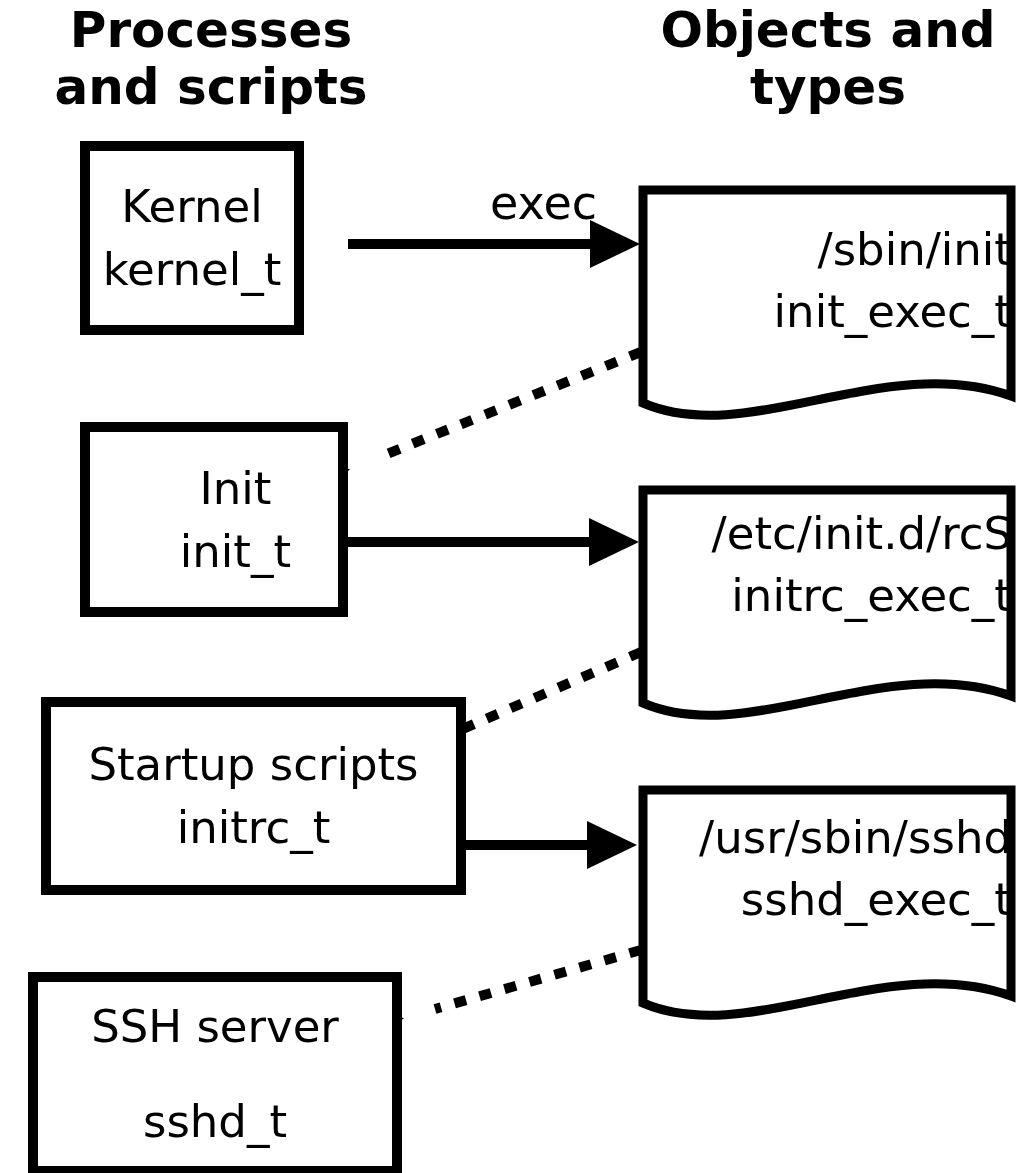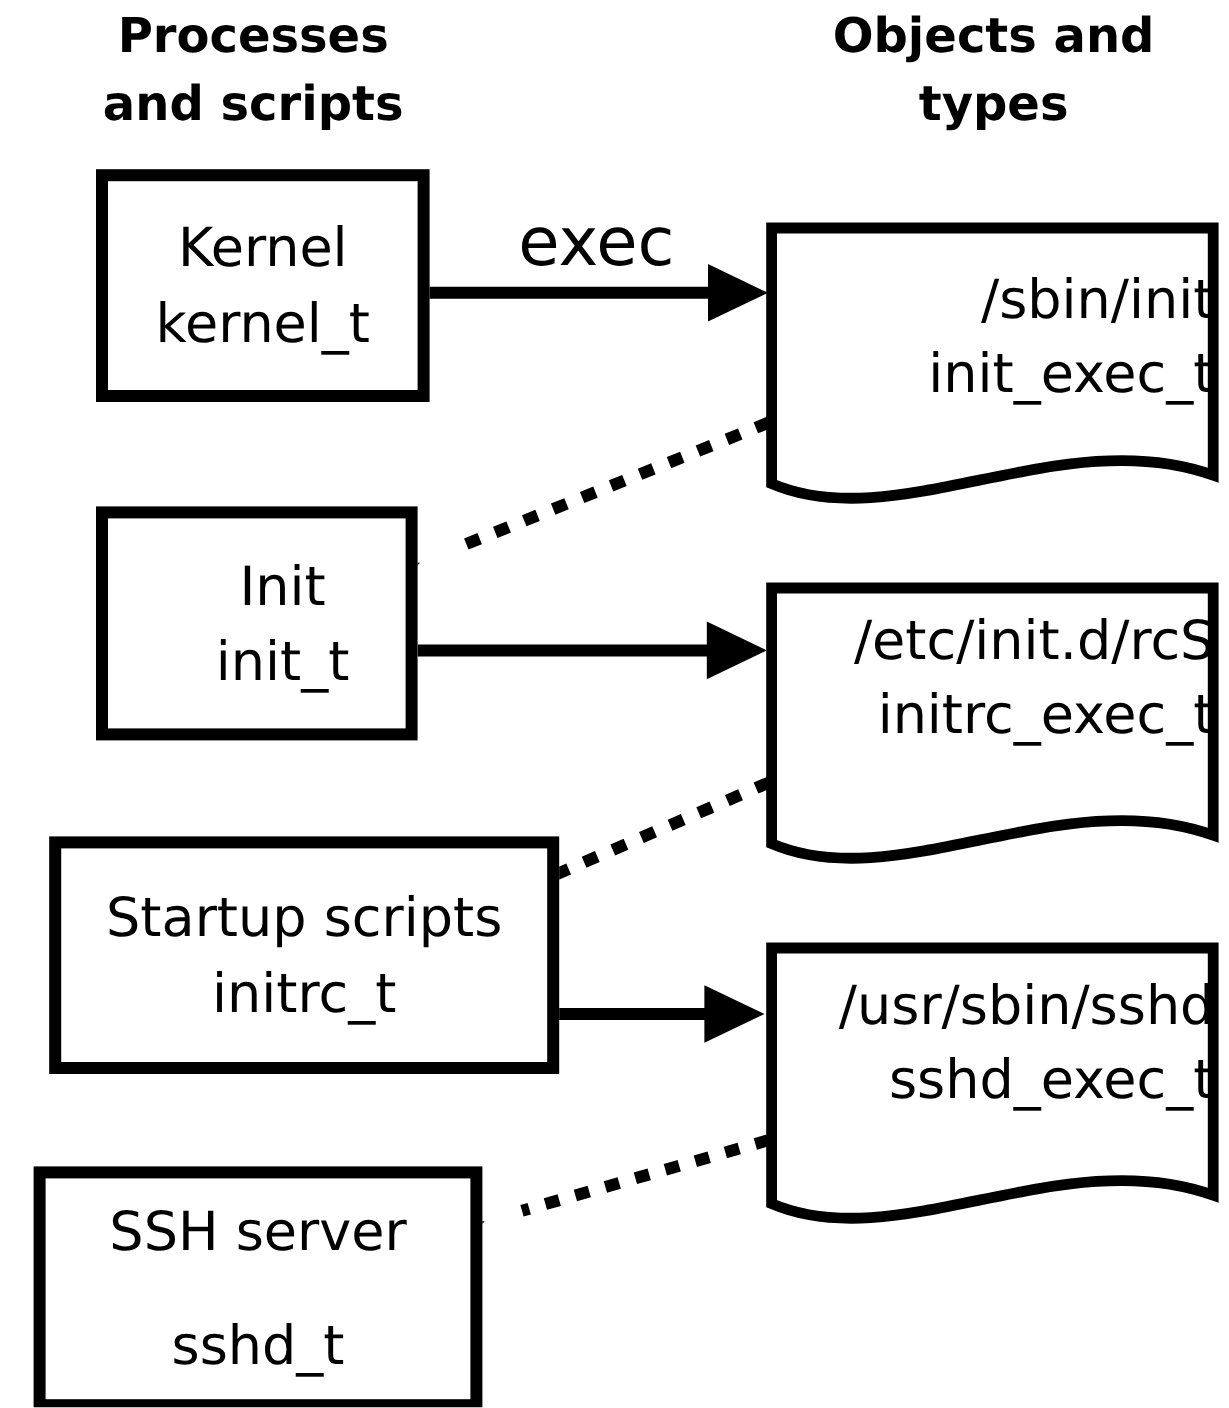--- a/index.html
+++ b/index.html
@@ -20,61 +20,61 @@
     position: absolute;
     left: 0;
     top: 0;
     width: 1024px;
     height: 1173px;
   }
   .col-header {
     position: absolute;
     text-align: center;
     font-weight: bold;
-    font-size: 40px;
+    font-size: 50px;
     line-height: 57px;
     letter-spacing: 0px;
   }
   .col-header.left  { left: 6px;   top: 2px; width: 410px; }
   .col-header.right { left: 623px; top: 2px; width: 410px; }
   .process-box {
     position: absolute;
     box-sizing: border-box;
     border: 10px solid #000000;
     background: #ffffff;
     display: flex;
     flex-direction: column;
     align-items: center;
     justify-content: center;
     text-align: center;
     font-size: 45px;
     line-height: 63px;
   }
-  .process-box.kernel  { left: 80px; top: 141px; width: 278px; height: 194px; text-align: right; }
+  .process-box.kernel  { left: 80px; top: 141px; width: 224px; height: 194px; text-align: right; }
   .process-box.init    { left: 80px; top: 422px; width: 268px; height: 195px; padding-left: 43px; }
   .process-box.startup { left: 2px;  top: 697px; width: 425px; height: 198px; margin-left: 39px; }
   .process-box.sshd    { left: 28px; top: 972px; width: 374px; height: 204px; gap: 32px; }
   .doc-label {
     position: absolute;
     left: 640px;
     width: 372px;
     text-align: right;
     font-size: 45px;
     line-height: 62px;
   }
   .doc-label.d1 { top: 219px; }
   .doc-label.d2 { top: 503px; }
   .doc-label.d3 { top: 807px; }
   .edge-label {
     position: absolute;
     left: 397px;
     top: 178px;
     width: 200px;
-    text-align: center;
-    font-size: 56px;
+    text-align: right;
+    font-size: 46px;
     line-height: 50px;
   }
   .line1, .line2 { display: block; }
 </style>
 </head>
 <body>
 
 <div class="stage">
 
   <svg class="svg-layer" viewBox="0 0 1024 1173" xmlns="http://www.w3.org/2000/svg">

